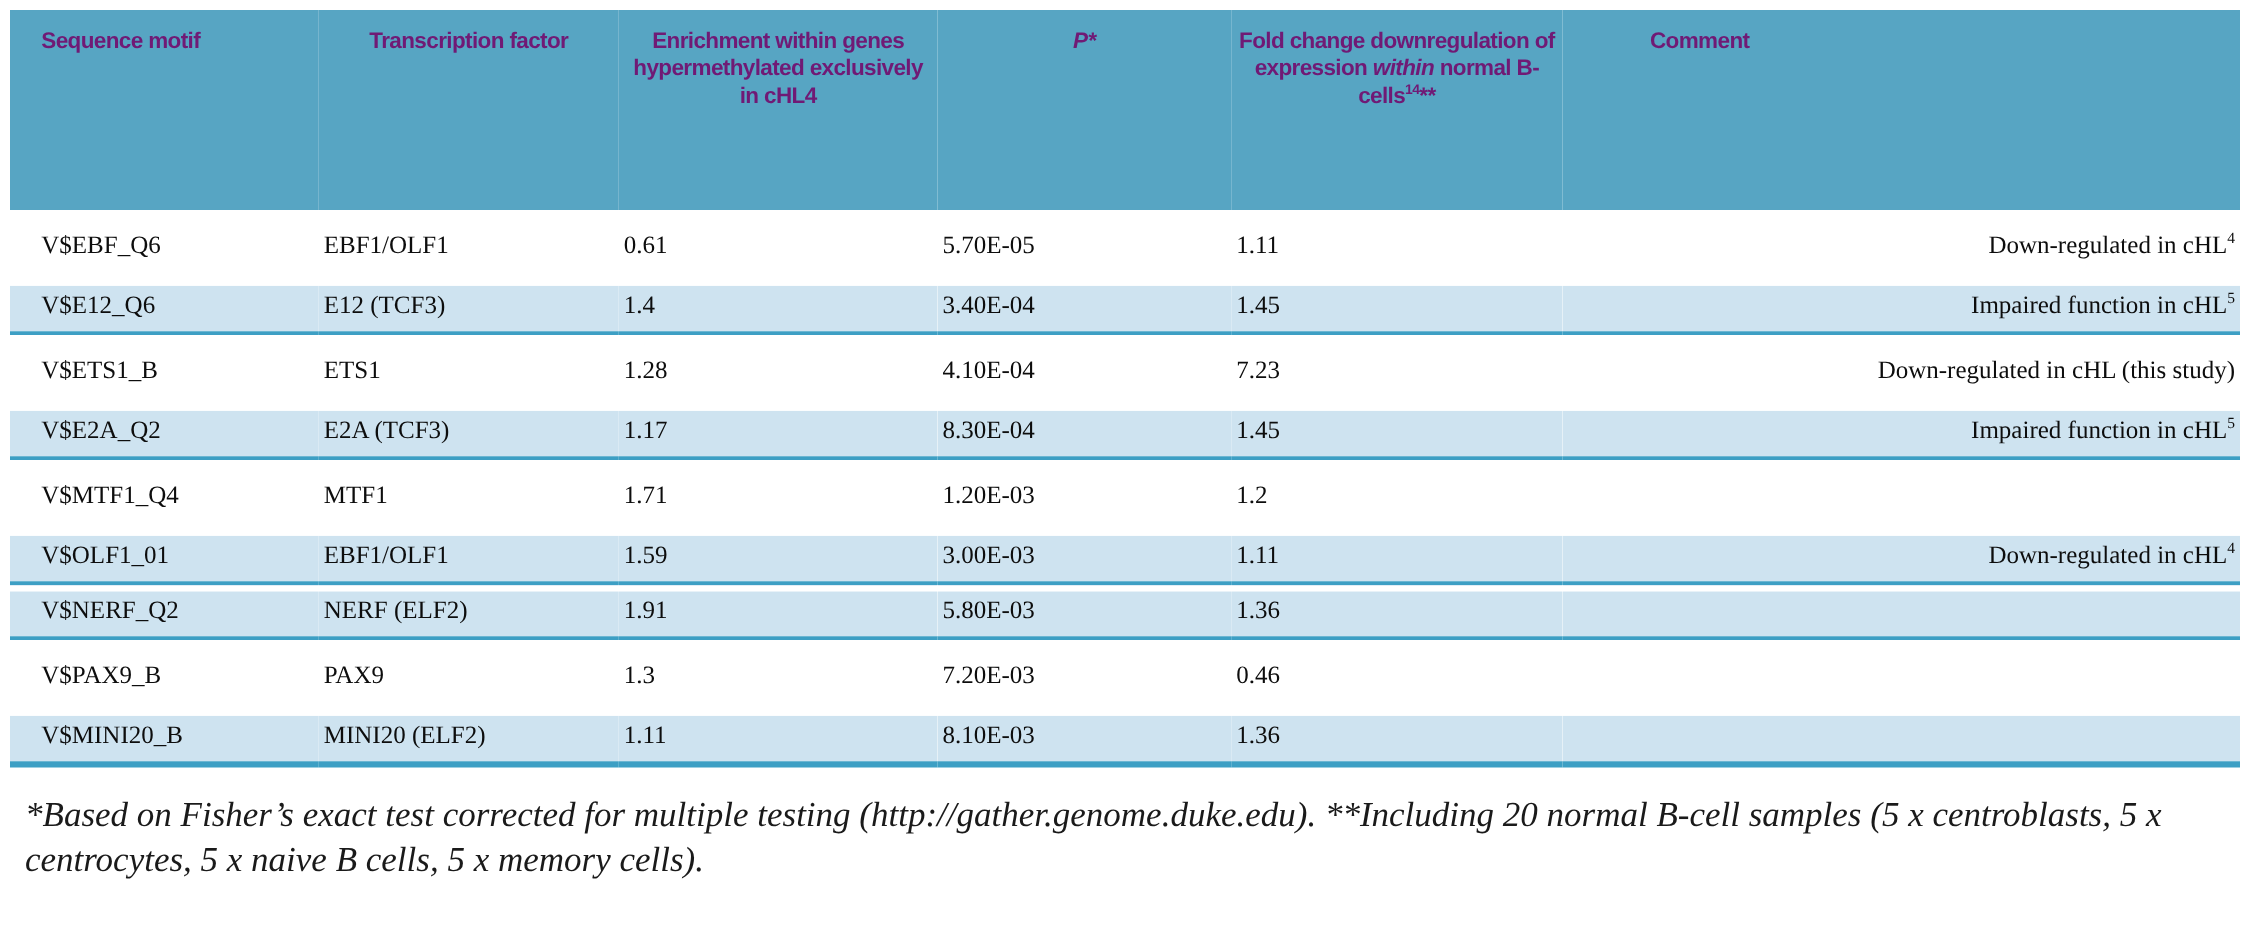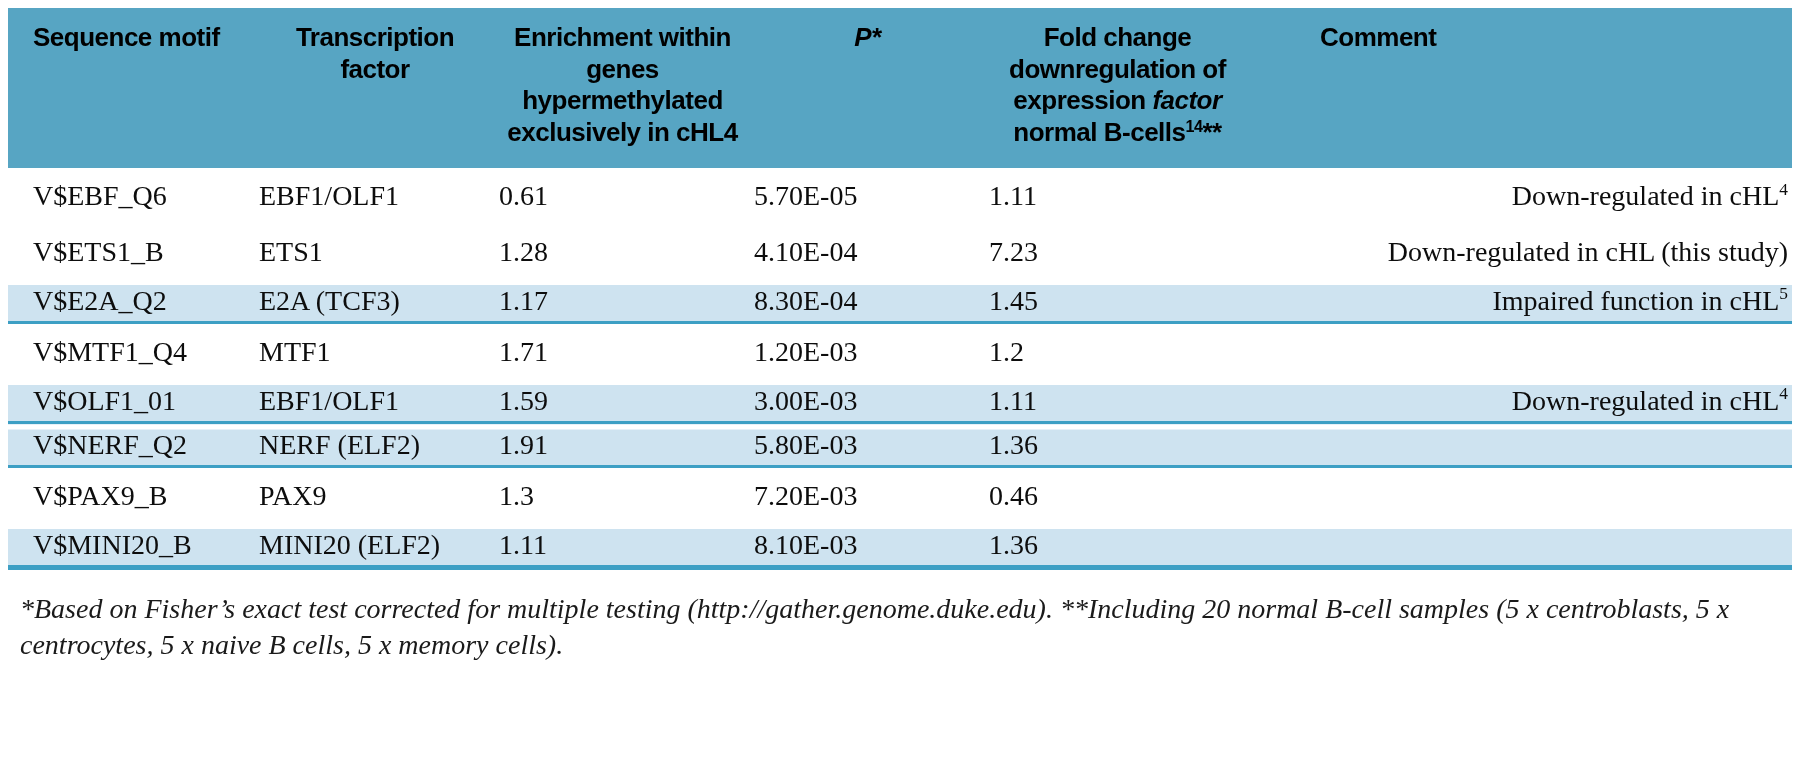--- a/index.html
+++ b/index.html
@@ -16,39 +16,39 @@
     box-sizing: border-box;
   }
   table.motif-table {
     border-collapse: collapse;
     table-layout: fixed;
     width: 1784px;
   }
   
   thead th {
     background: #57a5c3;
-    color: #000000;
+    color: #701a75;
     font-family: "Liberation Sans", sans-serif;
     font-weight: bold;
-    font-size: 26px;
+    font-size: 18px;
     letter-spacing: -0.5px;
     line-height: 1.22;
     vertical-align: top;
     padding: 14px 4px 0 4px;
     height: 146px;
     box-sizing: content-box;
   }
   thead th.c1 { text-align: left; padding-left: 25px; }
   thead th.c2, thead th.c3, thead th.c4, thead th.c5 { text-align: center; }
   thead th.c6 { text-align: left; padding-left: 70px; margin-top: 36px; }
   .p-italic { font-style: italic; }
   .hdr-italic { font-style: italic; }
   
   tbody td {
-    font-size: 28px;
+    font-size: 20px;
     color: #0d0d0d;
     vertical-align: middle;
     padding: 0 4px;
     height: 56px;
     box-sizing: content-box;
     white-space: nowrap;
     overflow: hidden;
   }
   tbody td.c1 { text-align: left; padding-left: 25px; }
   tbody td.c2, tbody td.c3, tbody td.c4, tbody td.c5 { text-align: left; }
@@ -89,32 +89,40 @@
       <col style="width:235px">
         <col style="width:265px">
         <col style="width:542px">
     </colgroup>
     <thead>
       <tr>
         <th class="c1">Sequence motif</th>
         <th class="c2">Transcription factor</th>
         <th class="c3">Enrichment within genes hypermethylated exclusively in cHL4</th>
         <th class="c4"><span class="p-italic">P*</span></th>
-        <th class="c5"><span>Fold change downregulation of expression </span><span class="hdr-italic">factor</span><span> normal B-cells</span><sup>14</sup><span>**</span></th>
+        <th class="c5"><span>Fold change downregulation of expression </span><span class="hdr-italic">within</span><span> normal B-cells</span><sup>14</sup><span>**</span></th>
         <th class="c6">Comment</th>
       </tr>
     </thead>
     <tbody>
       <tr>
         <td class="c1">V$EBF_Q6</td>
         <td class="c2">EBF1/OLF1</td>
         <td class="c3">0.61</td>
         <td class="c4">5.70E-05</td>
         <td class="c5">1.11</td>
         <td class="c6"><span>Down-regulated in cHL</span><sup>4</sup><span></span></td>
+      </tr>
+      <tr class="light">
+        <td class="c1">V$E12_Q6</td>
+        <td class="c2">E12 (TCF3)</td>
+        <td class="c3">1.4</td>
+        <td class="c4">3.40E-04</td>
+        <td class="c5">1.45</td>
+        <td class="c6"><span>Impaired function in cHL</span><sup>5</sup><span></span></td>
       </tr>
       <tr class="bold">
         <td class="c1">V$ETS1_B</td>
         <td class="c2">ETS1</td>
         <td class="c3">1.28</td>
         <td class="c4">4.10E-04</td>
         <td class="c5">7.23</td>
         <td class="c6"><span>Down-regulated in cHL (this study)</span><sup></sup><span></span></td>
       </tr>
       <tr class="light">

